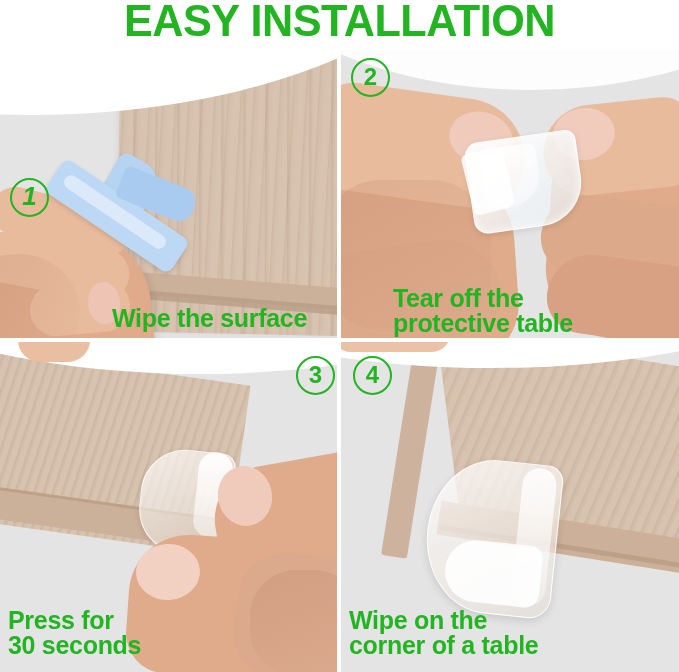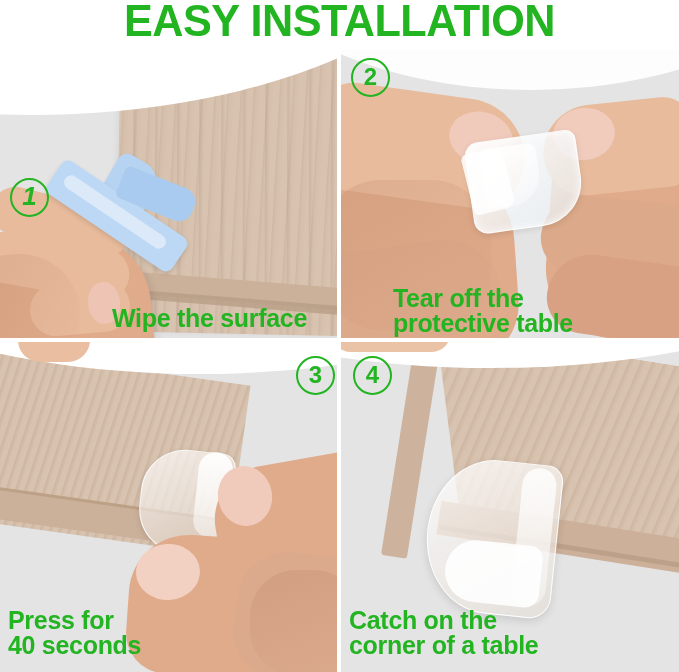--- a/index.html
+++ b/index.html
@@ -212,21 +212,21 @@
       <div style="position:absolute;left:250px;top:228px;width:110px;height:106px;
                   background:linear-gradient(160deg,rgba(170,110,80,.18),rgba(170,110,80,0));
                   border-radius:46px;"></div>
 
       <div class="skin2" style="left:18px;top:-24px;width:72px;height:44px;border-radius:24px;opacity:.95;"></div>
 
       <div class="badge" style="left:296px;top:14px;">
         <span>3</span>
       </div>
       <div class="caption two" style="left:8px;top:266px;">Press for
-40 seconds</div>
+30 seconds</div>
     </div>
   </div>
 
   <div class="panel" id="p4">
     <div class="photo">
 
       <div class="wood" style="left:64px;top:8px;width:330px;height:204px;
                   transform:rotate(9deg);clip-path:polygon(4% 0,100% 0,100% 100%, 22% 100%);">
         <div class="woodgrain" style="background-image:
                repeating-linear-gradient(104deg,
@@ -251,21 +251,21 @@
                   transform:rotate(6deg);"></div>
       <div style="position:absolute;left:176px;top:126px;width:34px;height:138px;
                   background:linear-gradient(180deg,rgba(255,255,255,.85),rgba(255,255,255,.35));
                   border-radius:18px;transform:rotate(6deg);"></div>
 
       <div class="skin2" style="left:-10px;top:-30px;width:120px;height:40px;border-radius:24px;opacity:.9;"></div>
 
       <div class="badge" style="left:12px;top:14px;">
         <span>4</span>
       </div>
-      <div class="caption two" style="left:8px;top:266px;">Catch on the
+      <div class="caption two" style="left:8px;top:266px;">Wipe on the
 corner of a table</div>
     </div>
   </div>
 
   <div style="position:absolute;left:337px;top:50px;width:4px;height:622px;background:#ffffff;"></div>
   <div style="position:absolute;left:0;top:338px;width:679px;height:4px;background:#ffffff;"></div>
 
 </div>
 
 </body></html>

